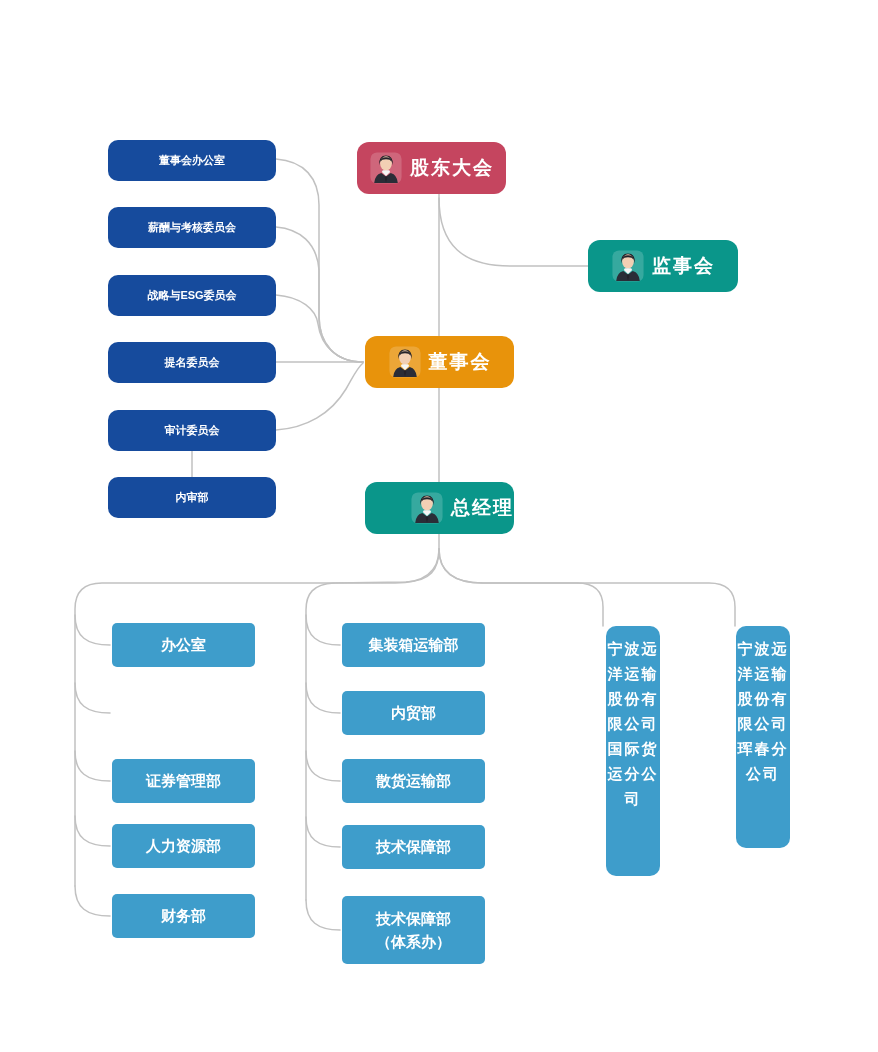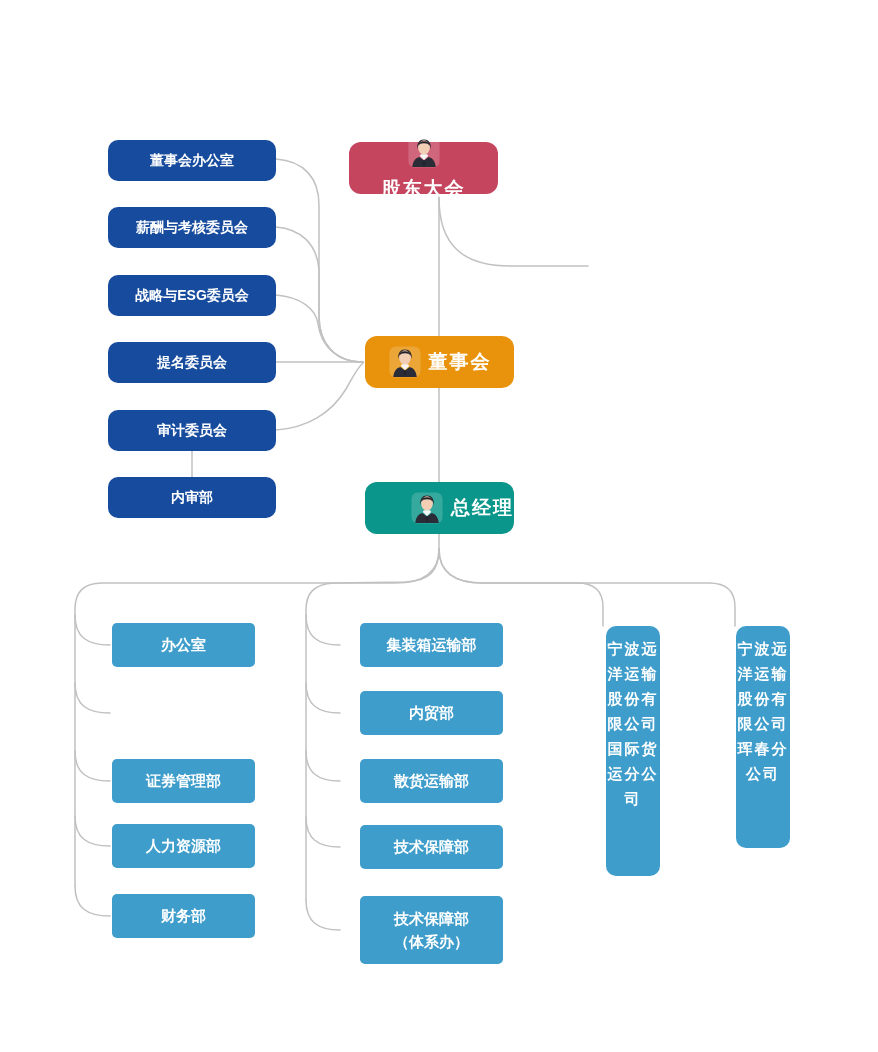--- a/index.html
+++ b/index.html
@@ -12,28 +12,28 @@
     font-size:23px;font-weight:bold;color:var(--title-text,#2F3A5D);letter-spacing:1px;
   }
   svg.connectors{position:absolute;left:0;top:0;}
   svg.connectors path{fill:none;stroke:var(--connector,#C1C1C1);stroke-width:1.5;stroke-linecap:round;}
   .node{
     position:absolute;display:flex;align-items:center;justify-content:center;
     box-sizing:border-box;color:#fff;font-weight:bold;text-align:center;
   }
   .exec{width:149px;height:52px;border-radius:12px;font-size:19px;letter-spacing:2px;gap:7px;}
   .exec .avatar{display:flex;align-items:center;justify-content:center;}
-  #n-shareholders{left:349px;top:142px;background:var(--crimson,#C5455F);flex-direction:column;}
+  #n-shareholders{left:357px;top:142px;background:var(--crimson,#C5455F);}
   #n-supervisory{left:588px;top:240px;width:150px;background:var(--teal,#0A968A);}
   #n-board{left:365px;top:336px;background:var(--orange,#E8930B);}
   #n-gm{left:365px;top:482px;background:var(--teal,#0A968A);justify-content:flex-end;}
-  .committee{left:108px;width:168px;height:41px;border-radius:10px;font-size:14px;background:var(--dark-blue,#164B9D);text-align:right;}
+  .committee{left:108px;width:168px;height:41px;border-radius:10px;font-size:11px;background:var(--dark-blue,#164B9D);text-align:right;}
   #c0{top:140px}#c1{top:207px}#c2{top:275px}#c3{top:342px}#c4{top:410px}#c5{top:477px}
   .dept{width:143px;height:44px;border-radius:5px;font-size:15px;background:var(--light-blue,#3E9DCB);}
-  .col-a{left:112px}.col-b{left:360px}
+  .col-a{left:112px}.col-b{left:342px}
   #a0{top:623px}#a1{top:691px}#a2{top:759px}#a3{top:824px}#a4{top:894px}
   #b0{top:623px}#b1{top:691px}#b2{top:759px}#b3{top:825px}
   #b4{top:896px;height:68px;white-space:pre-line;line-height:23px;}
   .branch-v{
     display:block;width:54px;border-radius:10px;font-size:15px;line-height:25px;
     letter-spacing:2px;padding:10px 0;background:var(--light-blue,#3E9DCB);margin-left:28px;
   }
   #v0{left:578px;top:626px;height:250px;}
   #v1{left:708px;top:626px;height:222px;}
 </style>
@@ -89,20 +89,34 @@
         <ellipse cx="18" cy="13.2" rx="6.2" ry="7.6" fill="#f2cfb4"></ellipse>
         <path d="M12.2 11.4 Q12 6.6 18 6.6 Q24 6.6 23.8 11.4 Q22.6 8.8 18 8.8 Q13.4 8.8 12.2 11.4 Z" fill="#23222a"></path>
         <path d="M5.5 34 Q6 25.5 13 23.4 L18 27 L23 23.4 Q30 25.5 30.5 34 Z" fill="#2a2d37"></path>
         <path d="M13.6 22.2 L18 26.6 L22.4 22.2 L21.4 20.4 L14.6 20.4 Z" fill="#f6f6f6"></path>
         <path d="M18 26.6 L16.6 28.4 L18 33.5 L19.4 28.4 Z" fill="#23222a"></path>
       </svg>
     </span>
     <span>股东大会</span>
   </div>
 
+  <div class="node exec" id="n-supervisory">
+    <span class="avatar">
+      <svg viewBox="0 0 36 36" width="34" height="34">
+        <rect x="1.5" y="1.5" width="33" height="33" rx="7" fill="rgba(255,255,255,0.18)"></rect>
+        <path d="M10.8 15 Q10.2 4.8 18 4.8 Q25.8 4.8 25.2 15 Q24.4 8.6 18 8.2 Q11.6 8.6 10.8 15 Z" fill="#201f26"></path>
+        <ellipse cx="18" cy="13.2" rx="6.2" ry="7.6" fill="#f2cfb4"></ellipse>
+        <path d="M12.2 11.4 Q12 6.6 18 6.6 Q24 6.6 23.8 11.4 Q22.6 8.8 18 8.8 Q13.4 8.8 12.2 11.4 Z" fill="#23222a"></path>
+        <path d="M5.5 34 Q6 25.5 13 23.4 L18 27 L23 23.4 Q30 25.5 30.5 34 Z" fill="#2a2d37"></path>
+        <path d="M13.6 22.2 L18 26.6 L22.4 22.2 L21.4 20.4 L14.6 20.4 Z" fill="#f6f6f6"></path>
+        <path d="M18 26.6 L16.6 28.4 L18 33.5 L19.4 28.4 Z" fill="#23222a"></path>
+      </svg>
+    </span>
+    <span>监事会</span>
+  </div>
 
   <div class="node exec" id="n-board">
     <span class="avatar">
       <svg viewBox="0 0 36 36" width="34" height="34">
         <rect x="1.5" y="1.5" width="33" height="33" rx="7" fill="rgba(255,255,255,0.18)"></rect>
         <path d="M10.8 15 Q10.2 4.8 18 4.8 Q25.8 4.8 25.2 15 Q24.4 8.6 18 8.2 Q11.6 8.6 10.8 15 Z" fill="#201f26"></path>
         <ellipse cx="18" cy="13.2" rx="6.2" ry="7.6" fill="#f2cfb4"></ellipse>
         <path d="M12.2 11.4 Q12 6.6 18 6.6 Q24 6.6 23.8 11.4 Q22.6 8.8 18 8.8 Q13.4 8.8 12.2 11.4 Z" fill="#23222a"></path>
         <path d="M5.5 34 Q6 25.5 13 23.4 L18 27 L23 23.4 Q30 25.5 30.5 34 Z" fill="#2a2d37"></path>
         <path d="M13.6 22.2 L18 26.6 L22.4 22.2 L21.4 20.4 L14.6 20.4 Z" fill="#f6f6f6"></path>

